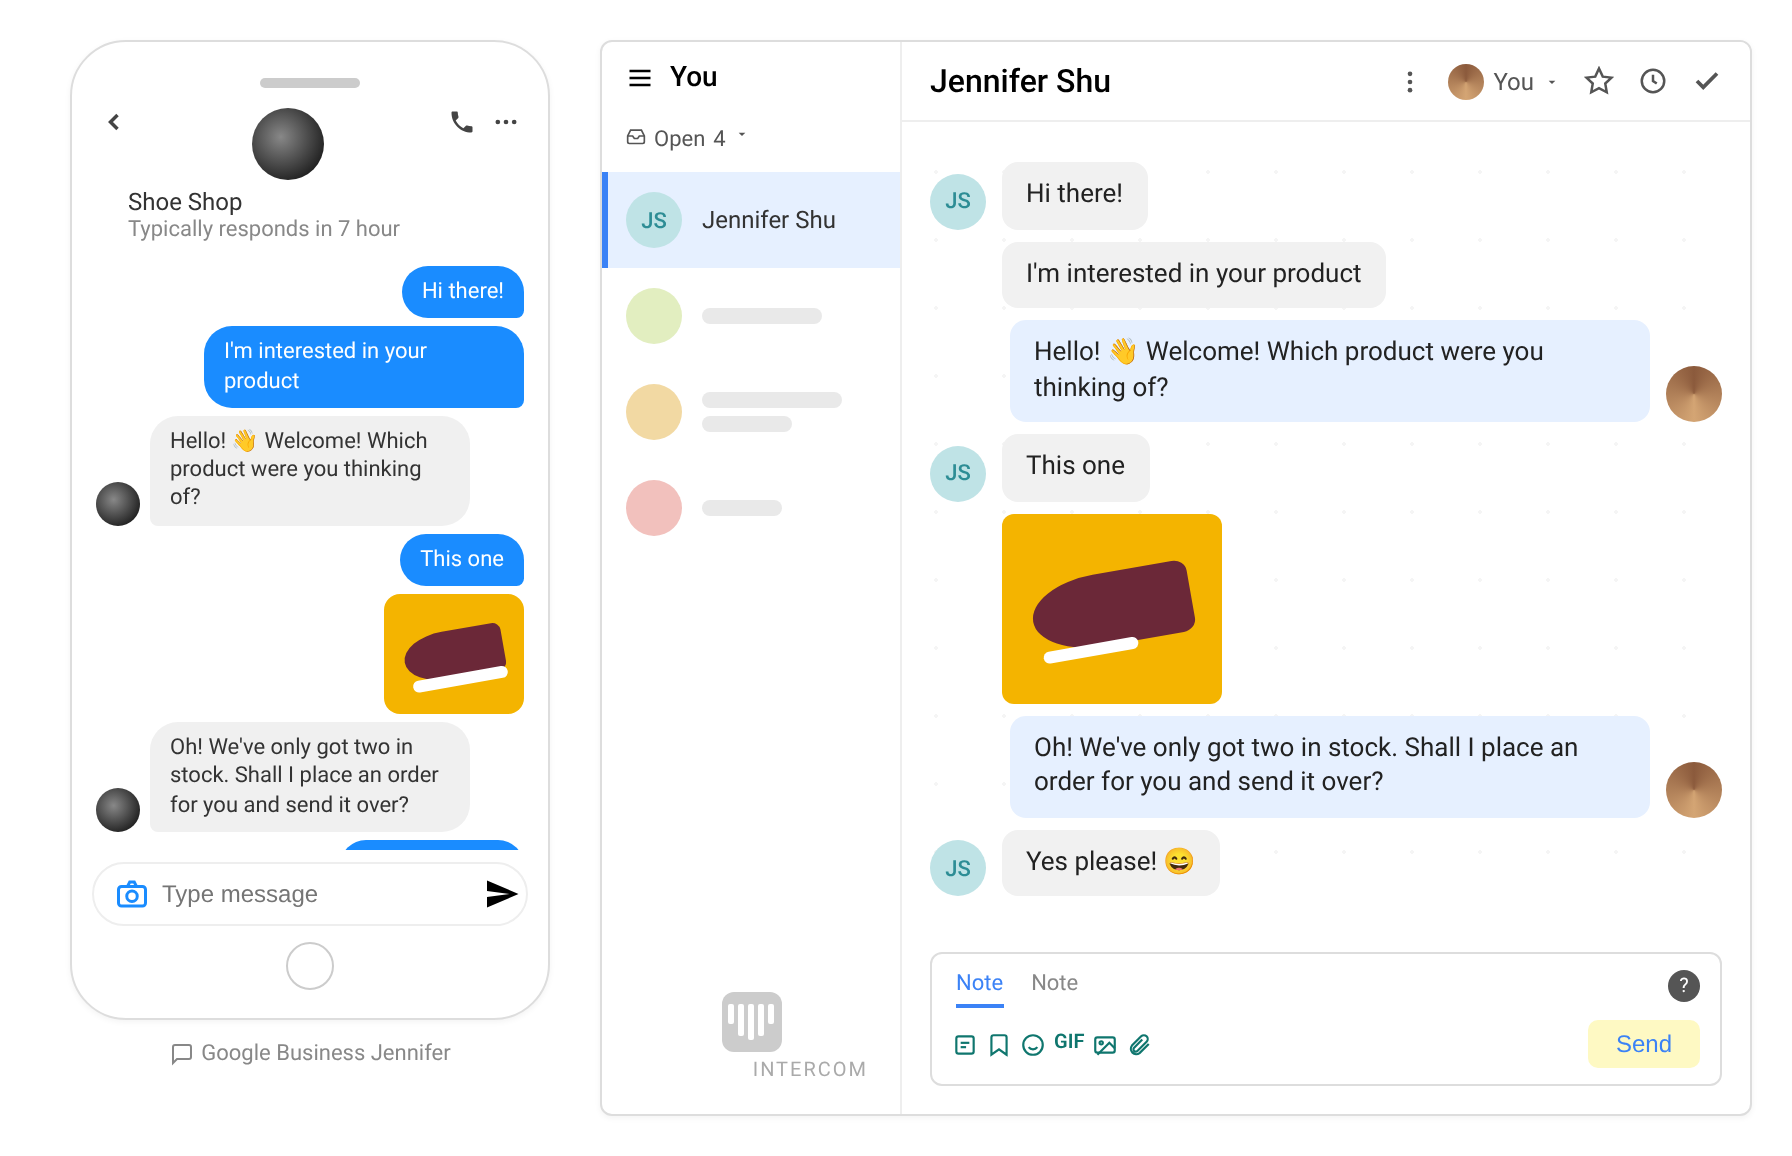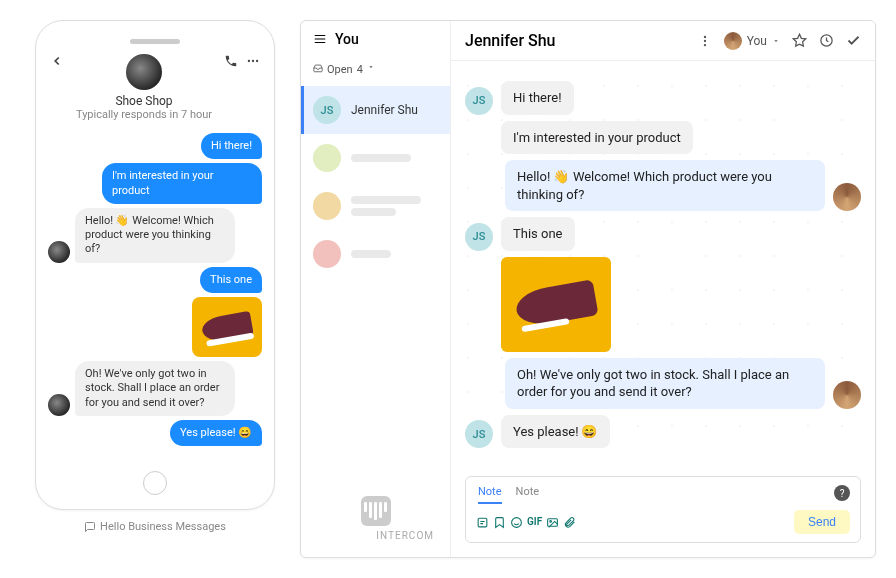--- a/index.html
+++ b/index.html
@@ -1,21 +1,21 @@
 <!DOCTYPE html>
 <html><head>
 <meta charset="utf-8">
 <style>
 * { box-sizing: border-box; margin: 0; padding: 0; }
 body { font-family: -apple-system, BlinkMacSystemFont, "Segoe UI", Roboto, sans-serif; background: #fff; width: 896px; height: 578px; overflow: hidden; display: flex; gap: 20px; padding: 20px; }
 .phone { width: 250px; margin-left: 10px; display: flex; flex-direction: column; align-items: center; }
 .phone-frame { border: 1px solid #ddd; border-radius: 28px; padding: 18px 10px 14px; background: #fff; width: 240px; height: 490px; display: flex; flex-direction: column; box-shadow: 0 1px 3px rgba(0,0,0,0.05); }
 .phone-notch { width: 50px; height: 5px; background: #ccc; border-radius: 3px; margin: 0 auto 10px; }
 .phone-header { display: flex; align-items: flex-start; justify-content: space-between; padding: 0 4px; }
-.phone-title-area { text-align: center; flex: 1; }
+.phone-title-area { text-align: left; flex: 1; }
 .phone-avatar { width: 36px; height: 36px; border-radius: 50%; background: #222 radial-gradient(circle at 40% 40%, #888, #000); margin: 0 auto 4px; }
 .phone-shop-name { font-size: 12px; color: #333; }
 .phone-sub { font-size: 11px; color: #888; }
 .phone-messages { flex: 1; overflow: hidden; padding: 8px 2px; }
 .msg-row { display: flex; margin: 4px 0; align-items: flex-end; }
 .msg-row.right { justify-content: flex-end; }
 .msg-row.left { justify-content: flex-start; }
 .bubble { max-width: 160px; padding: 6px 10px; border-radius: 14px; font-size: 11px; line-height: 1.3; }
 .bubble.blue { background: #1a8cff; color: #fff; border-bottom-right-radius: 4px; }
 .bubble.gray { background: #f0f0f0; color: #333; border-bottom-left-radius: 4px; }
@@ -124,27 +124,42 @@
         </div>
       <div class="msg-row left">
           <div class="small-avatar"></div>
           <div class="bubble gray">Oh! We've only got two in stock. Shall I place an order for you and send it over?</div>
         </div>
       <div class="msg-row right">
           <div class="bubble blue">Yes please! 😄</div>
         </div>
     </div>
 
+    <div class="phone-input">
+      <div style="color:#1a8cff;">
+        <svg width="18" height="18" viewBox="0 0 24 24" fill="none" stroke="currentColor" stroke-width="2">
+            <rect x="3" y="7" width="18" height="13" rx="2"></rect>
+            <circle cx="12" cy="13.5" r="3.5"></circle>
+            <path d="M9 7l1.5-3h3L15 7"></path>
+          </svg>
+      </div>
+      <input placeholder="Type message" style="">
+      <div>
+        <svg width="18" height="18" viewBox="0 0 24 24" fill="currentColor">
+            <path d="M2 21l21-9L2 3v7l15 2-15 2v7z"></path>
+          </svg>
+      </div>
+    </div>
     <div class="phone-home"></div>
   </div>
   <div class="phone-caption">
     <svg width="12" height="12" viewBox="0 0 24 24" fill="none" stroke="#888" stroke-width="2">
         <path d="M21 15a2 2 0 0 1-2 2H7l-4 4V5a2 2 0 0 1 2-2h14a2 2 0 0 1 2 2z"></path>
       </svg>
-    <span>Hello Business Messages</span>
+    <span>Google Business Jennifer</span>
   </div>
 </div>
 
 <div class="intercom">
   <div class="sidebar">
     <div class="sidebar-head">
       <div>
           <svg width="14" height="14" viewBox="0 0 24 24" stroke="currentColor" stroke-width="2">
             <line x1="3" y1="6" x2="21" y2="6"></line>
             <line x1="3" y1="12" x2="21" y2="12"></line>

